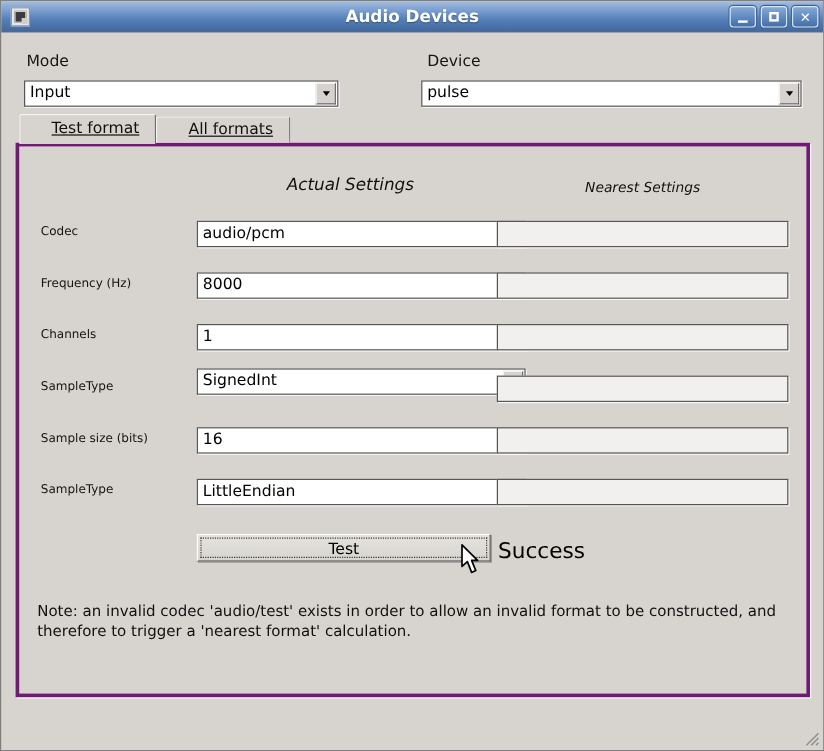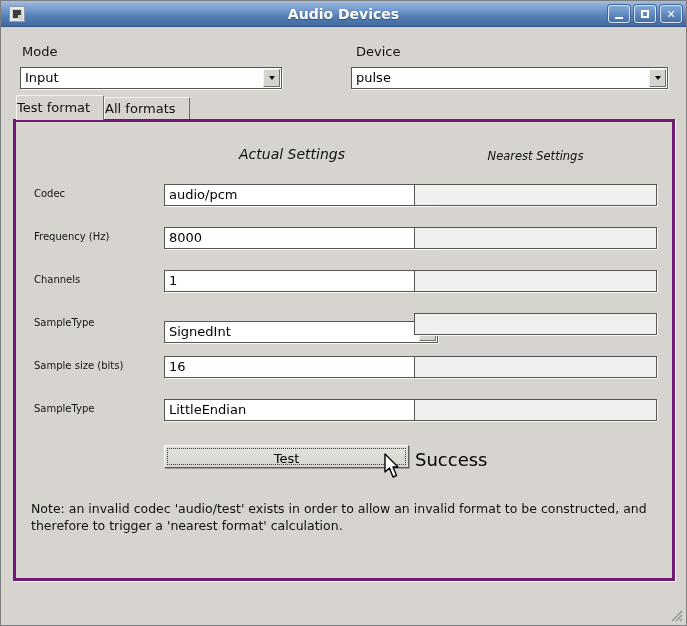--- a/index.html
+++ b/index.html
@@ -71,23 +71,23 @@
   
   .nearfield{
     position:absolute;height:22px;width:243px;left:410px;
     background:#f1f0ee;border:1px solid #565656;
     box-shadow:1px 1px 0 rgba(250,250,248,.95);
   }
 
   
   .tabbar{position:absolute;left:15px;top:95px;display:flex;z-index:3;}
   .tab{
-    height:24px;padding:3px 13px 0 0;font-size:13px;color:#101010;
+    height:24px;padding:3px 13px 0 26px;font-size:13px;color:#101010;
     background:#d7d4cf;border-top:1px solid #f4f3f1;border-left:1px solid #f4f3f1;
-    border-right:1px solid #6d6d6d;border-radius:2px 2px 0 0;
+    border-right:1px solid #6d6d6d;border-radius:2px 2px 0 0;text-decoration:underline;
   }
   .tab.active{height:25px;margin-top:-1px;padding-top:4px;}
   .tab.inactive{height:22px;margin-top:1px;}
 
   
   .panel{
     position:absolute;left:12px;top:118px;width:662px;height:462px;
     background:#d7d4cf;border:3px solid #701a75;
     box-shadow:1px 1px 0 #fcfcfa;z-index:2;
   }
@@ -199,21 +199,21 @@
     <div class="row-label" style="top:152px;">Channels</div>
     <div class="combo" style="top:148px;">
       <div class="value">1</div>
       <div class="arrow-btn">
           <span class="tri-down"></span>
         </div>
     </div>
     <div class="nearfield" style="top:148px;"></div>
 
     <div class="row-label" style="top:195px;">SampleType</div>
-    <div class="combo" style="top:199px;">
+    <div class="combo" style="top:185px;">
       <div class="value">SignedInt</div>
       <div class="arrow-btn">
           <span class="tri-down"></span>
         </div>
     </div>
     <div class="nearfield" style="top:191px;"></div>
 
     <div class="row-label" style="top:238px;">Sample size (bits)</div>
     <div class="combo" style="top:234px;">
       <div class="value">16</div>

